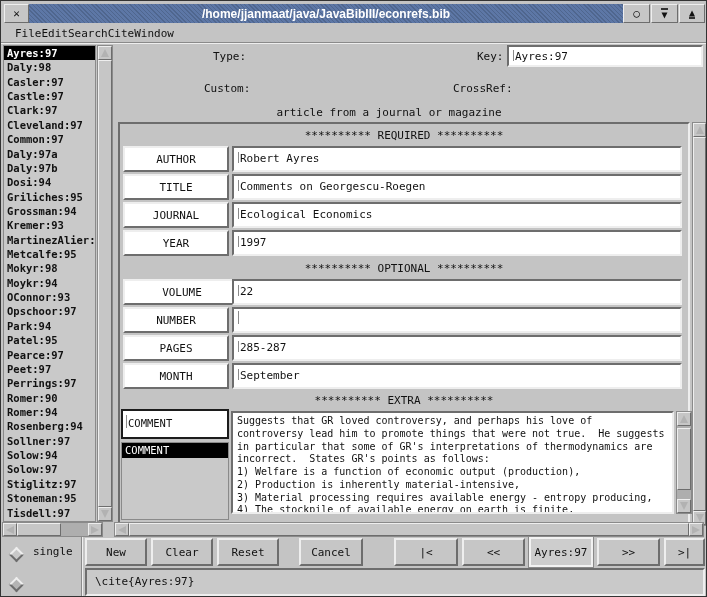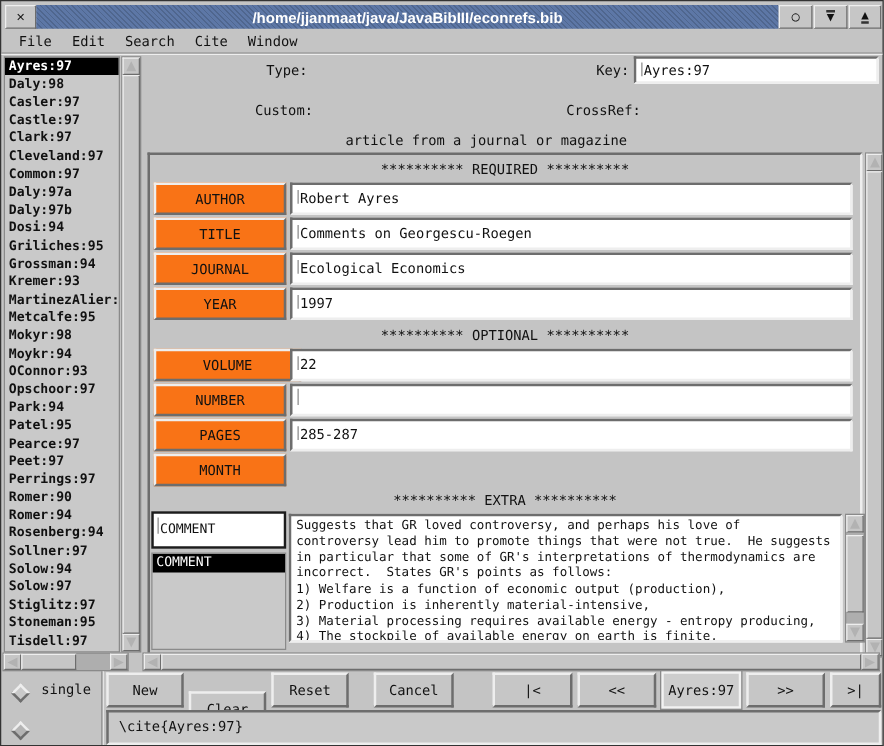--- a/index.html
+++ b/index.html
@@ -13,30 +13,30 @@
     outline:1px solid #111;
     overflow:hidden;
   }
   .abs { position:absolute; }
   .raised { border:2px solid; border-color:#eeeeee #6d6d6d #6d6d6d #eeeeee; }
   .raised1 { border:1px solid; border-color:#eeeeee #6d6d6d #6d6d6d #eeeeee; }
   .sunken { border:2px solid; border-color:#6d6d6d #eeeeee #eeeeee #6d6d6d; }
   .field { background:#ffffff; border:2px solid; border-color:#6d6d6d #eeeeee #eeeeee #6d6d6d;
            font-size:11px; line-height:20px; padding:0 4px; white-space:nowrap; overflow:hidden; }
   .caret { display:inline-block; width:1px; height:11px; background:#8a8a8a; margin-right:1px; vertical-align:-1px; }
-  .lbl-btn { background:#f97316; display:flex; align-items:center; justify-content:center;
+  .lbl-btn { background:#ffffff; display:flex; align-items:center; justify-content:center;
              font-size:11px; }
   .titlebar-strip {
     background-image:repeating-linear-gradient(45deg,#4f668e 0 1px,#5d77a6 1px 3px);
     display:flex; align-items:center; justify-content:center;
   }
   .title-text { color:#ffffff; font-family:"Liberation Sans", sans-serif; font-weight:bold; font-size:12px; }
   .wm-btn { background:#c6c6c6; display:flex; align-items:center; justify-content:center;
             font-size:11px; font-weight:bold; }
-  .menubar { display:flex; gap:16px; align-items:center; font-size:11px; }
+  .menubar { display:flex; align-items:center; font-size:11px; }
   .menu-item { cursor:default; }
   .list { background:#c9c9c9; border:1px solid #8a8a8a; overflow:hidden; }
   .list-item { height:14.36px; line-height:14.36px; padding-left:3px; font-size:10.5px; font-weight:bold;
                white-space:nowrap; overflow:hidden; }
   .list-item.selected { background:#000; color:#fff; }
   .sec-header { text-align:center; font-size:11px; letter-spacing:0; }
   
   .vscroll, .hscroll { background:#aeaeae; border:1px solid #8a8a8a; display:flex; }
   .vscroll { flex-direction:column; }
   .hscroll { flex-direction:row; }
@@ -200,20 +200,21 @@
   <div class="abs field" style="left:231px;top:306px;width:450px;height:26px;line-height:22px;"><span class="caret" style="height:13px;"></span><span></span></div>
 
   <div class="abs lbl-btn raised" style="left:122px;top:334px;width:106px;height:26px;">
       <span>PAGES</span>
     </div>
   <div class="abs field" style="left:231px;top:334px;width:450px;height:26px;line-height:22px;"><span class="caret"></span><span>285-287</span></div>
 
   <div class="abs lbl-btn raised" style="left:122px;top:362px;width:106px;height:26px;">
       <span>MONTH</span>
     </div>
+  <div class="abs field" style="left:231px;top:362px;width:450px;height:26px;line-height:22px;"><span class="caret"></span><span>September</span></div>
 
   <div class="abs sec-header" style="left:120px;top:393px;width:566px;">********** EXTRA **********</div>
 
   <div class="abs" style="left:120px;top:408px;width:108px;height:30px;background:#fff;border:2px solid #1c1c1c;font-size:10.5px;line-height:25px;padding-left:3px;white-space:nowrap;overflow:hidden;">
     <span class="caret" style="height:13px;"></span><span>COMMENT</span>
   </div>
   <div class="abs list" style="left:120px;top:441px;width:108px;height:78px;">
     <div class="list-item selected" style="height:15px;line-height:15px;font-weight:normal;font-size:10.5px;">COMMENT</div>
   </div>
   <div class="abs textarea" style="left:230px;top:410px;width:443px;height:103px;">Suggests that GR loved controversy, and perhaps his love of
@@ -268,21 +269,21 @@
   <span class="abs mode-label" style="left:32px;top:544px;">single</span>
 
   <div class="abs" style="left:10px;top:574px;">
     <span class="diamond dark" style="display:inline-block;"></span>
   </div>
   <span class="abs mode-label" style="left:28px;top:594px;">multiple</span>
 
   <div class="abs btn" style="left:84px;top:537px;width:62px;height:28px;">
       <span>New</span>
     </div>
-  <div class="abs btn" style="left:150px;top:552px;width:62px;height:28px;">
+  <div class="abs btn" style="left:150px;top:537px;width:62px;height:28px;">
       <span>Clear</span>
     </div>
   <div class="abs btn" style="left:216px;top:537px;width:62px;height:28px;">
       <span>Reset</span>
     </div>
   <div class="abs btn" style="left:282px;top:537px;width:64px;height:28px;margin-left:16px;">
       <span>Cancel</span>
     </div>
 
   <div class="abs btn" style="left:393px;top:537px;width:64px;height:28px;">

